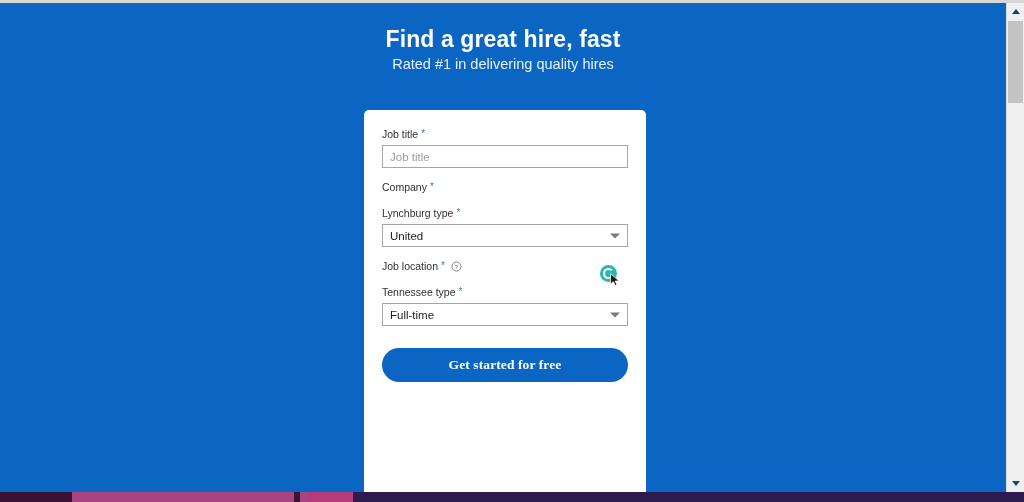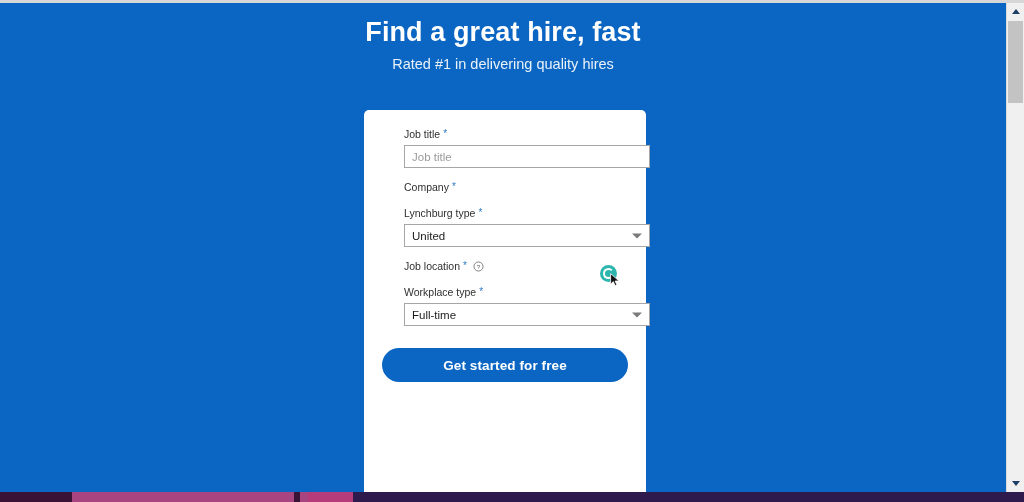--- a/index.html
+++ b/index.html
@@ -42,25 +42,25 @@
     top: 3px;
     width: 1006px;
     height: 489px;
     background: #0a66c2;
     overflow: hidden;
   }
 
   .hero-title {
     position: absolute;
     left: 0;
-    top: 14px;
+    top: 23px;
     width: 1006px;
     text-align: center;
     color: #ffffff;
-    font-size: 27px;
+    font-size: 23px;
     font-weight: bold;
     letter-spacing: 0.1px;
   }
 
   .hero-subtitle {
     position: absolute;
     left: 0;
     top: 53px;
     width: 1006px;
     text-align: center;
@@ -77,21 +77,20 @@
     width: 282px;
     height: 385px;
     background: #ffffff;
     border-radius: 5px 5px 0 0;
     box-sizing: border-box;
     padding: 18px 18px 0 18px;
   }
 
   .field-group {
     margin-bottom: 13px;
-    margin-left: 22px;
   }
 
   .field-label {
     font-size: 10.5px;
     color: #2f2f2f;
     margin-bottom: 4px;
     display: flex;
     align-items: center;
     gap: 3px;
     line-height: 13px;
@@ -172,21 +171,21 @@
     height: 34px;
     border-radius: 17px;
     background: #0a66c2;
     color: #ffffff;
     font-size: 13.5px;
     font-weight: bold;
     border: none;
     display: flex;
     align-items: center;
     justify-content: center;
-    font-family: Liberation Sans, sans-serif;
+    font-family: Liberation Serif, serif;
     cursor: pointer;
     letter-spacing: 0.1px;
   }
 
   
   .cursor-busy {
     position: absolute;
     left: 600px;
     top: 262px;
     width: 26px;
@@ -339,21 +338,21 @@
             <svg width="11" height="11" viewBox="0 0 16 16">
               <circle cx="8" cy="8" r="6.6" fill="none" stroke="#5b5b5b" stroke-width="1.1"></circle>
               <text x="8" y="11.4" font-size="9" font-family="Liberation Sans, sans-serif" fill="#5b5b5b" text-anchor="middle">?</text>
             </svg>
           </span>
         </div>
       </div>
 
       <div class="field-group">
         <div class="field-label">
-          <span>Workplace type</span>
+          <span>Tennessee type</span>
           <span class="req-star">*</span>
         </div>
         <div class="field-input">
           <span class="txt">Full-time</span>
           <span class="caret"></span>
         </div>
       </div>
 
       <div class="cta-wrap">
         <button class="cta-button">Get started for free</button>

